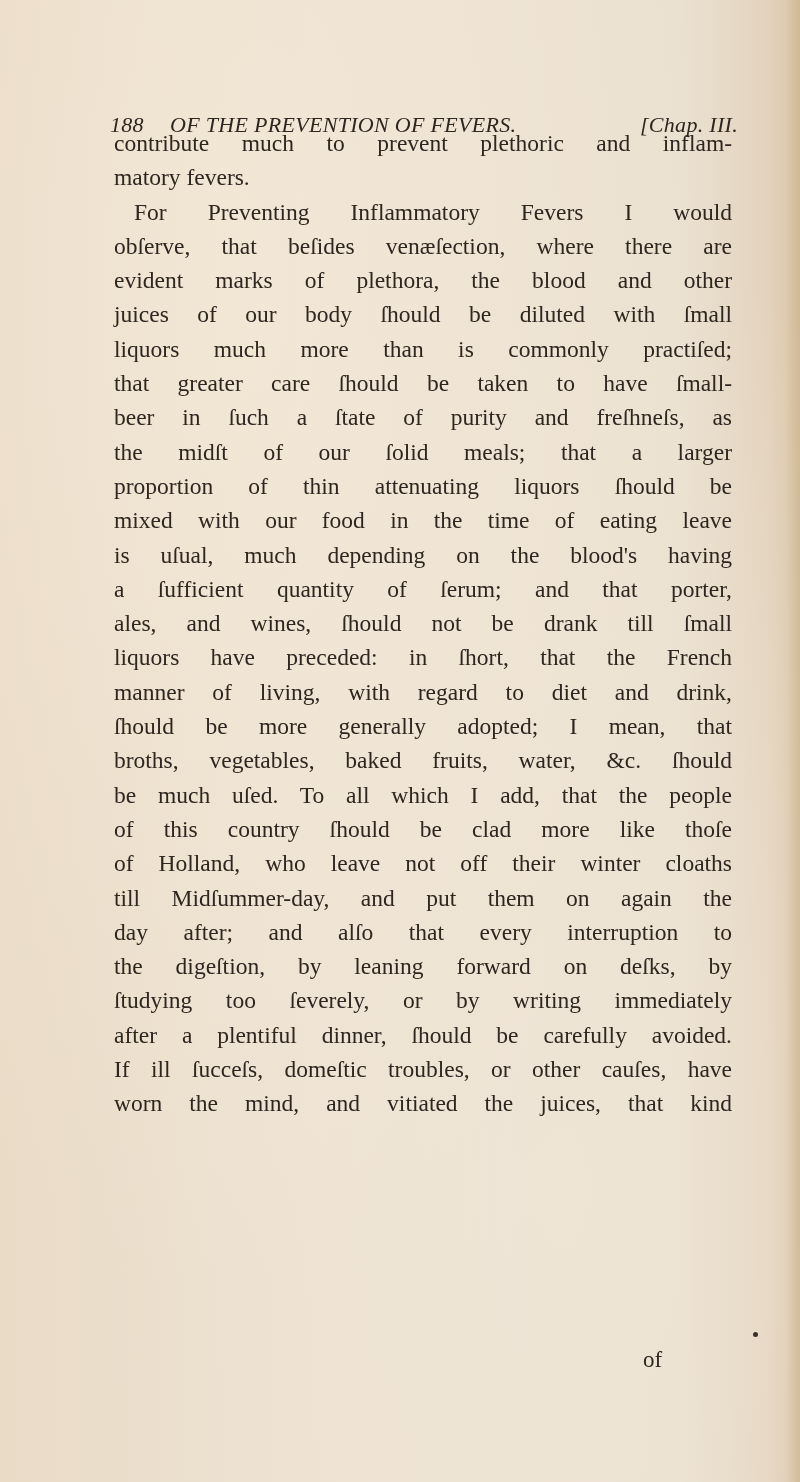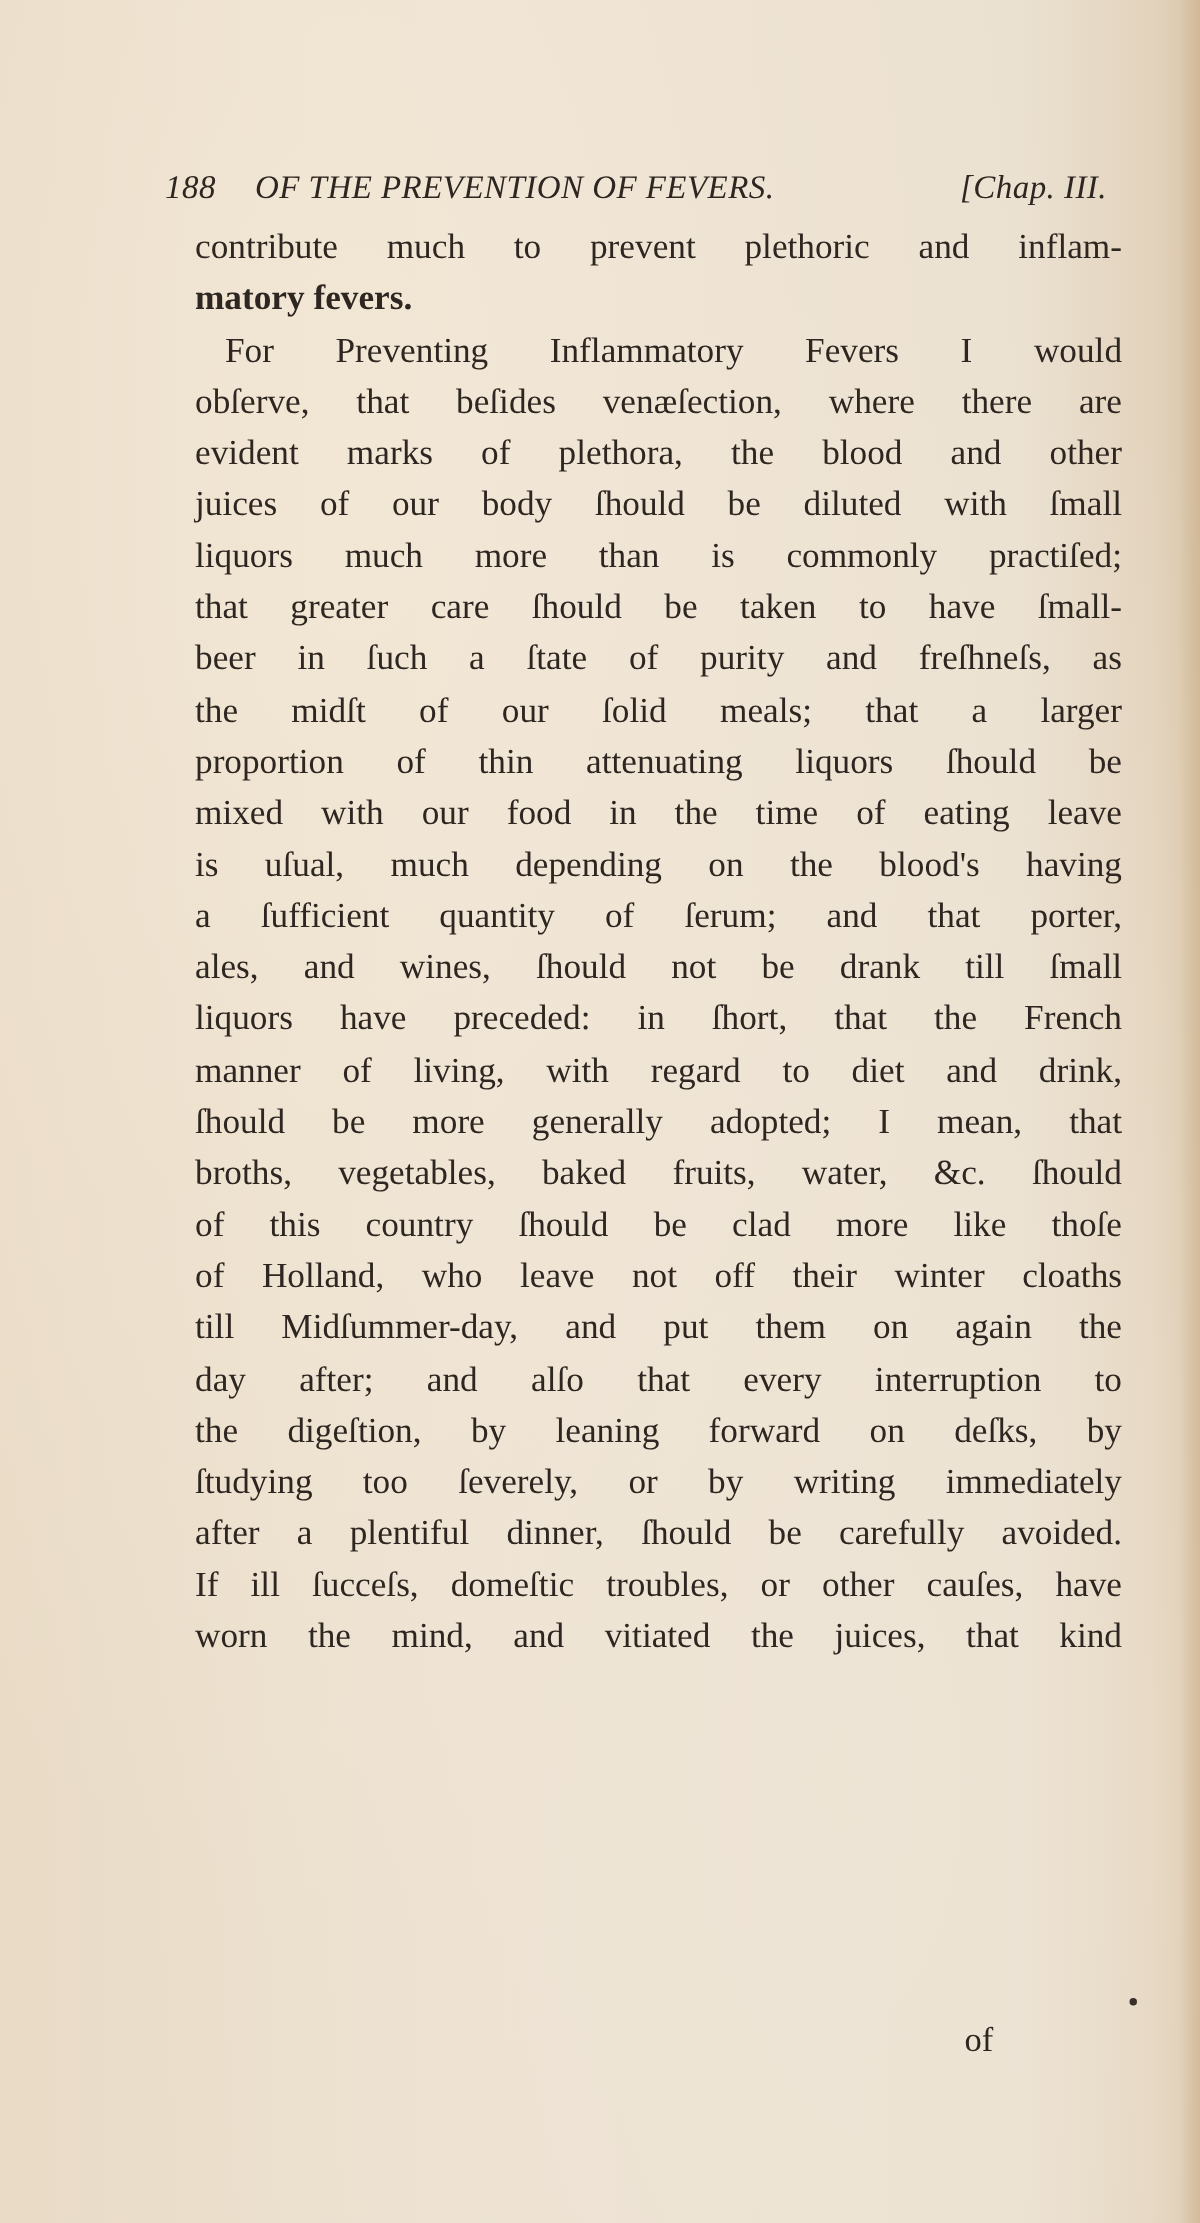--- a/index.html
+++ b/index.html
@@ -54,36 +54,34 @@
       text-align: center;
     }
     .running-head .chapter {
       position: absolute;
       right: 0;
       top: 0;
     }
     .body-text {
       position: absolute;
       left: 114px;
-      top: 148px;
+      top: 126px;
       width: 618px;
-      margin-left: 16px;
     }
     .line {
       display: block;
       height: 34.3px;
       line-height: 34.3px;
       font-size: 23.5px;
       text-align: justify;
       text-align-last: justify;
       white-space: nowrap;
     }
     .line.last {
       text-align-last: left;
-      font-weight: bold;
     }
     .line.indent {
       padding-left: 20px;
     }
     .catchword {
       position: absolute;
       left: 643px;
       top: 1347px;
       font-size: 23px;
     }
@@ -119,20 +117,21 @@
     <span class="line">the midſt of our ſolid meals; that a larger</span>
     <span class="line">proportion of thin attenuating liquors ſhould be</span>
     <span class="line">mixed with our food in the time of eating leave</span>
     <span class="line">is uſual, much depending on the blood's having</span>
     <span class="line">a ſufficient quantity of ſerum; and that porter,</span>
     <span class="line">ales, and wines, ſhould not be drank till ſmall</span>
     <span class="line">liquors have preceded: in ſhort, that the French</span>
     <span class="line">manner of living, with regard to diet and drink,</span>
     <span class="line">ſhould be more generally adopted; I mean, that</span>
     <span class="line">broths, vegetables, baked fruits, water, &amp;c. ſhould</span>
+    <span class="line">be much uſed.   To all which I add, that the people</span>
     <span class="line">of this country ſhould be clad more like thoſe</span>
     <span class="line">of Holland, who leave not off their winter cloaths</span>
     <span class="line">till Midſummer-day, and put them on again the</span>
     <span class="line">day after; and alſo that every interruption to</span>
     <span class="line">the digeſtion, by leaning forward on deſks, by</span>
     <span class="line">ſtudying too ſeverely, or by writing immediately</span>
     <span class="line">after a plentiful dinner, ſhould be carefully avoided.</span>
     <span class="line">If ill ſucceſs, domeſtic troubles, or other cauſes, have</span>
     <span class="line">worn the mind, and vitiated the juices, that kind</span>
   </div>

